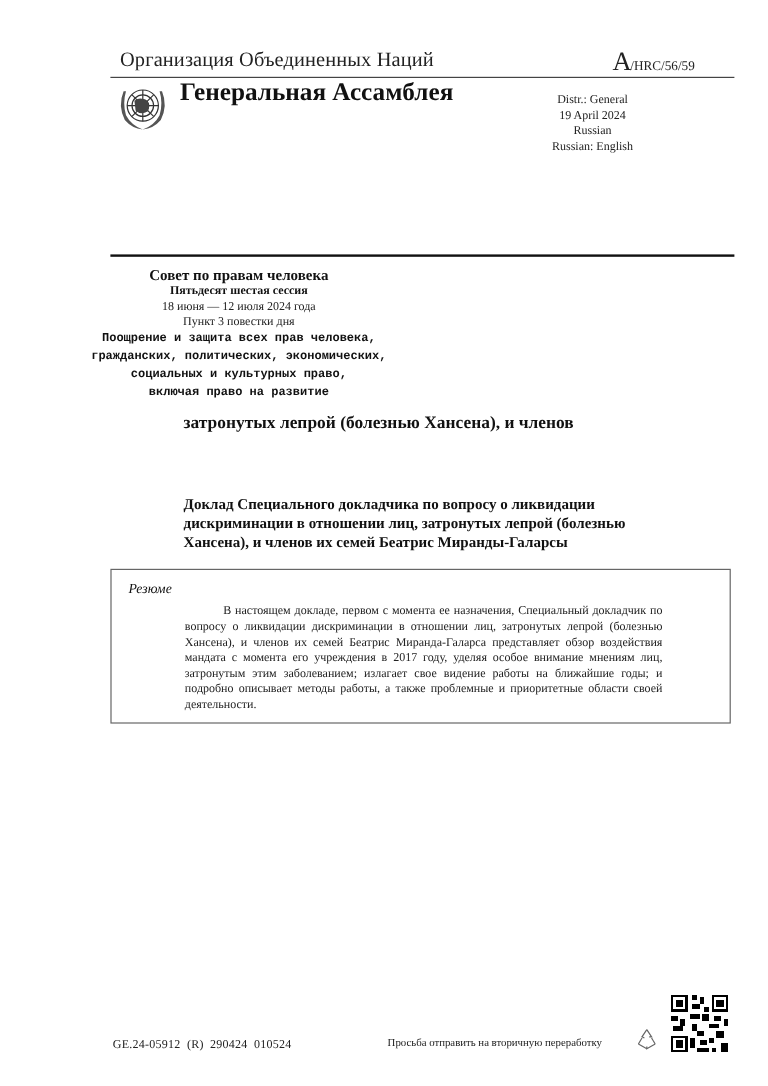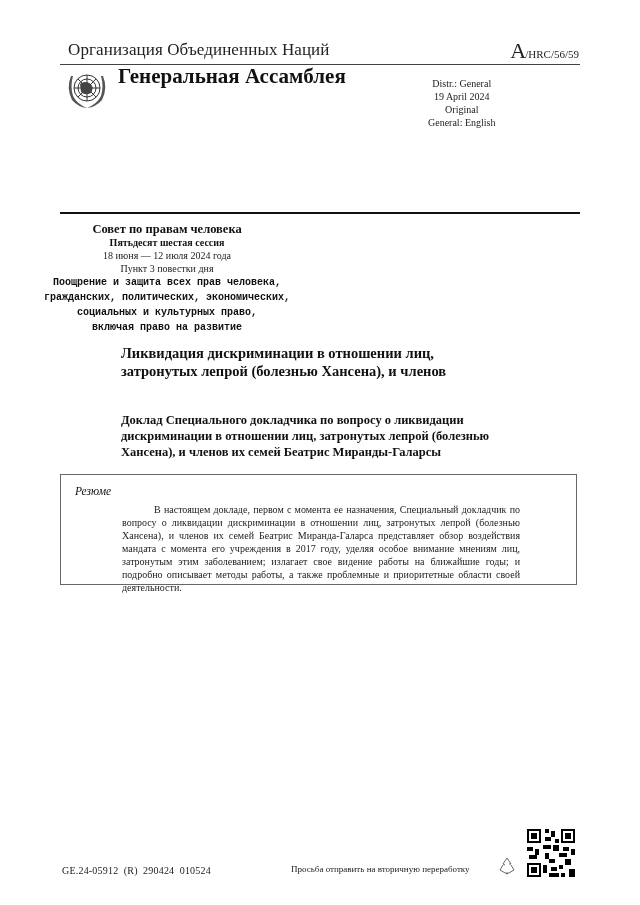--- a/index.html
+++ b/index.html
@@ -1,35 +1,35 @@
 <!DOCTYPE html>
 <html><head>
 <meta charset="utf-8">
 <style>
   html, body { margin: 0; padding: 0; background: #ffffff; }
   body { width: 640px; height: 905px; position: relative; overflow: hidden;
          font-family: "Liberation Serif", "DejaVu Serif", serif; color: #111; }
-  .abs { position: absolute; }
+  .abs { position: absolute; margin-left: 32px; }
   .org-name { left: 68px; top: 40px; font-size: 17px; color: #222; letter-spacing: 0.1px; }
   .symbol { right: 61px; top: 38px; font-size: 11px; color: #222; }
   .symbol .big { font-size: 22px; letter-spacing: -1px; }
   .top-rule { left: 60px; top: 64px; width: 520px; height: 1px; background: #444; }
   .emblem { left: 63px; top: 66px; width: 48px; height: 46px; }
   .assembly { left: 118px; top: 64px; font-size: 21px; font-weight: bold; color: #111; }
   .distr { left: 428px; top: 77px; font-size: 10px; line-height: 13px; color: #222; text-align: center; }
   .distr div { white-space: nowrap; }
   .thick-rule { left: 60px; top: 212px; width: 520px; height: 2px; background: #111; }
   .council { left: 44px; top: 222px; font-size: 12px; line-height: 14px; text-align: center; }
   .council .h1 { font-weight: bold; font-size: 12.5px; }
   .council .h2 { font-weight: bold; font-size: 10px; line-height: 13px; }
   .council .p { font-size: 10px; line-height: 13px; color: #222; }
   .council .agenda-title { font-weight: bold; font-size: 10px; line-height: 15px; font-family: Liberation Mono, monospace; }
   .main-title { left: 121px; top: 344px; font-size: 14.5px; font-weight: bold; line-height: 18px; width: 340px; }
   .subtitle { left: 121px; top: 412px; font-size: 12.5px; font-weight: bold; line-height: 16px; width: 410px; }
-  .summary-box { left: 60px; top: 474px; width: 517px; height: 111px; border: 1.5px solid #666; box-sizing: border-box; }
+  .summary-box { left: 60px; top: 474px; width: 517px; height: 129px; border: 1.5px solid #666; box-sizing: border-box; }
   .summary-label { position: absolute; left: 14px; top: 10px; font-style: italic; font-size: 11.5px; }
   .summary-text { position: absolute; left: 61px; top: 28px; width: 398px; font-size: 10px; line-height: 13px;
                   text-align: justify; text-indent: 32px; color: #222; }
   .job-number { left: 62px; top: 865px; font-size: 10px; color: #222; letter-spacing: 0.2px; }
   .recycle-text { left: 291px; top: 864px; font-size: 9px; color: #222; }
   .recycle-icon { left: 496px; top: 855px; width: 22px; height: 22px; }
   .qr { left: 525px; top: 827px; width: 52px; height: 52px; }
 </style>
 </head>
 <body>
@@ -57,41 +57,40 @@
       <path d="M40 10 Q45 22 39 34 Q33 41 24 42 Q34 38 38 30 Q41 20 38 10 Z"></path>
     </g>
   </svg>
 </div>
 
 <div class="abs assembly">Генеральная Ассамблея</div>
 
 <div class="abs distr">
   <div>Distr.: General</div>
   <div>19 April 2024</div>
-  <div>Original</div>
-  <div>General: English</div>
+  <div>Russian</div>
+  <div>Russian: English</div>
 </div>
 
 <div class="abs thick-rule"></div>
 
 <div class="abs council">
   <div class="h1">Совет по правам человека</div>
   <div class="h2">Пятьдесят шестая сессия</div>
   <div class="p">18 июня — 12 июля 2024 года</div>
   <div class="p">Пункт 3 повестки дня</div>
   <div class="agenda-title">
     <div>Поощрение и защита всех прав человека,</div>
     <div>гражданских, политических, экономических,</div>
     <div>социальных и культурных право,</div>
     <div>включая право на развитие</div>
   </div>
 </div>
 
 <div class="abs main-title">
-  <div>Ликвидация дискриминации в отношении лиц,</div>
   <div>затронутых лепрой (болезнью Хансена), и членов</div>
 </div>
 
 <div class="abs subtitle">
   <div>Доклад Специального докладчика по вопросу о ликвидации</div>
   <div>дискриминации в отношении лиц, затронутых лепрой (болезнью</div>
   <div>Хансена), и членов их семей Беатрис Миранды-Галарсы</div>
 </div>
 
 <div class="abs summary-box">

